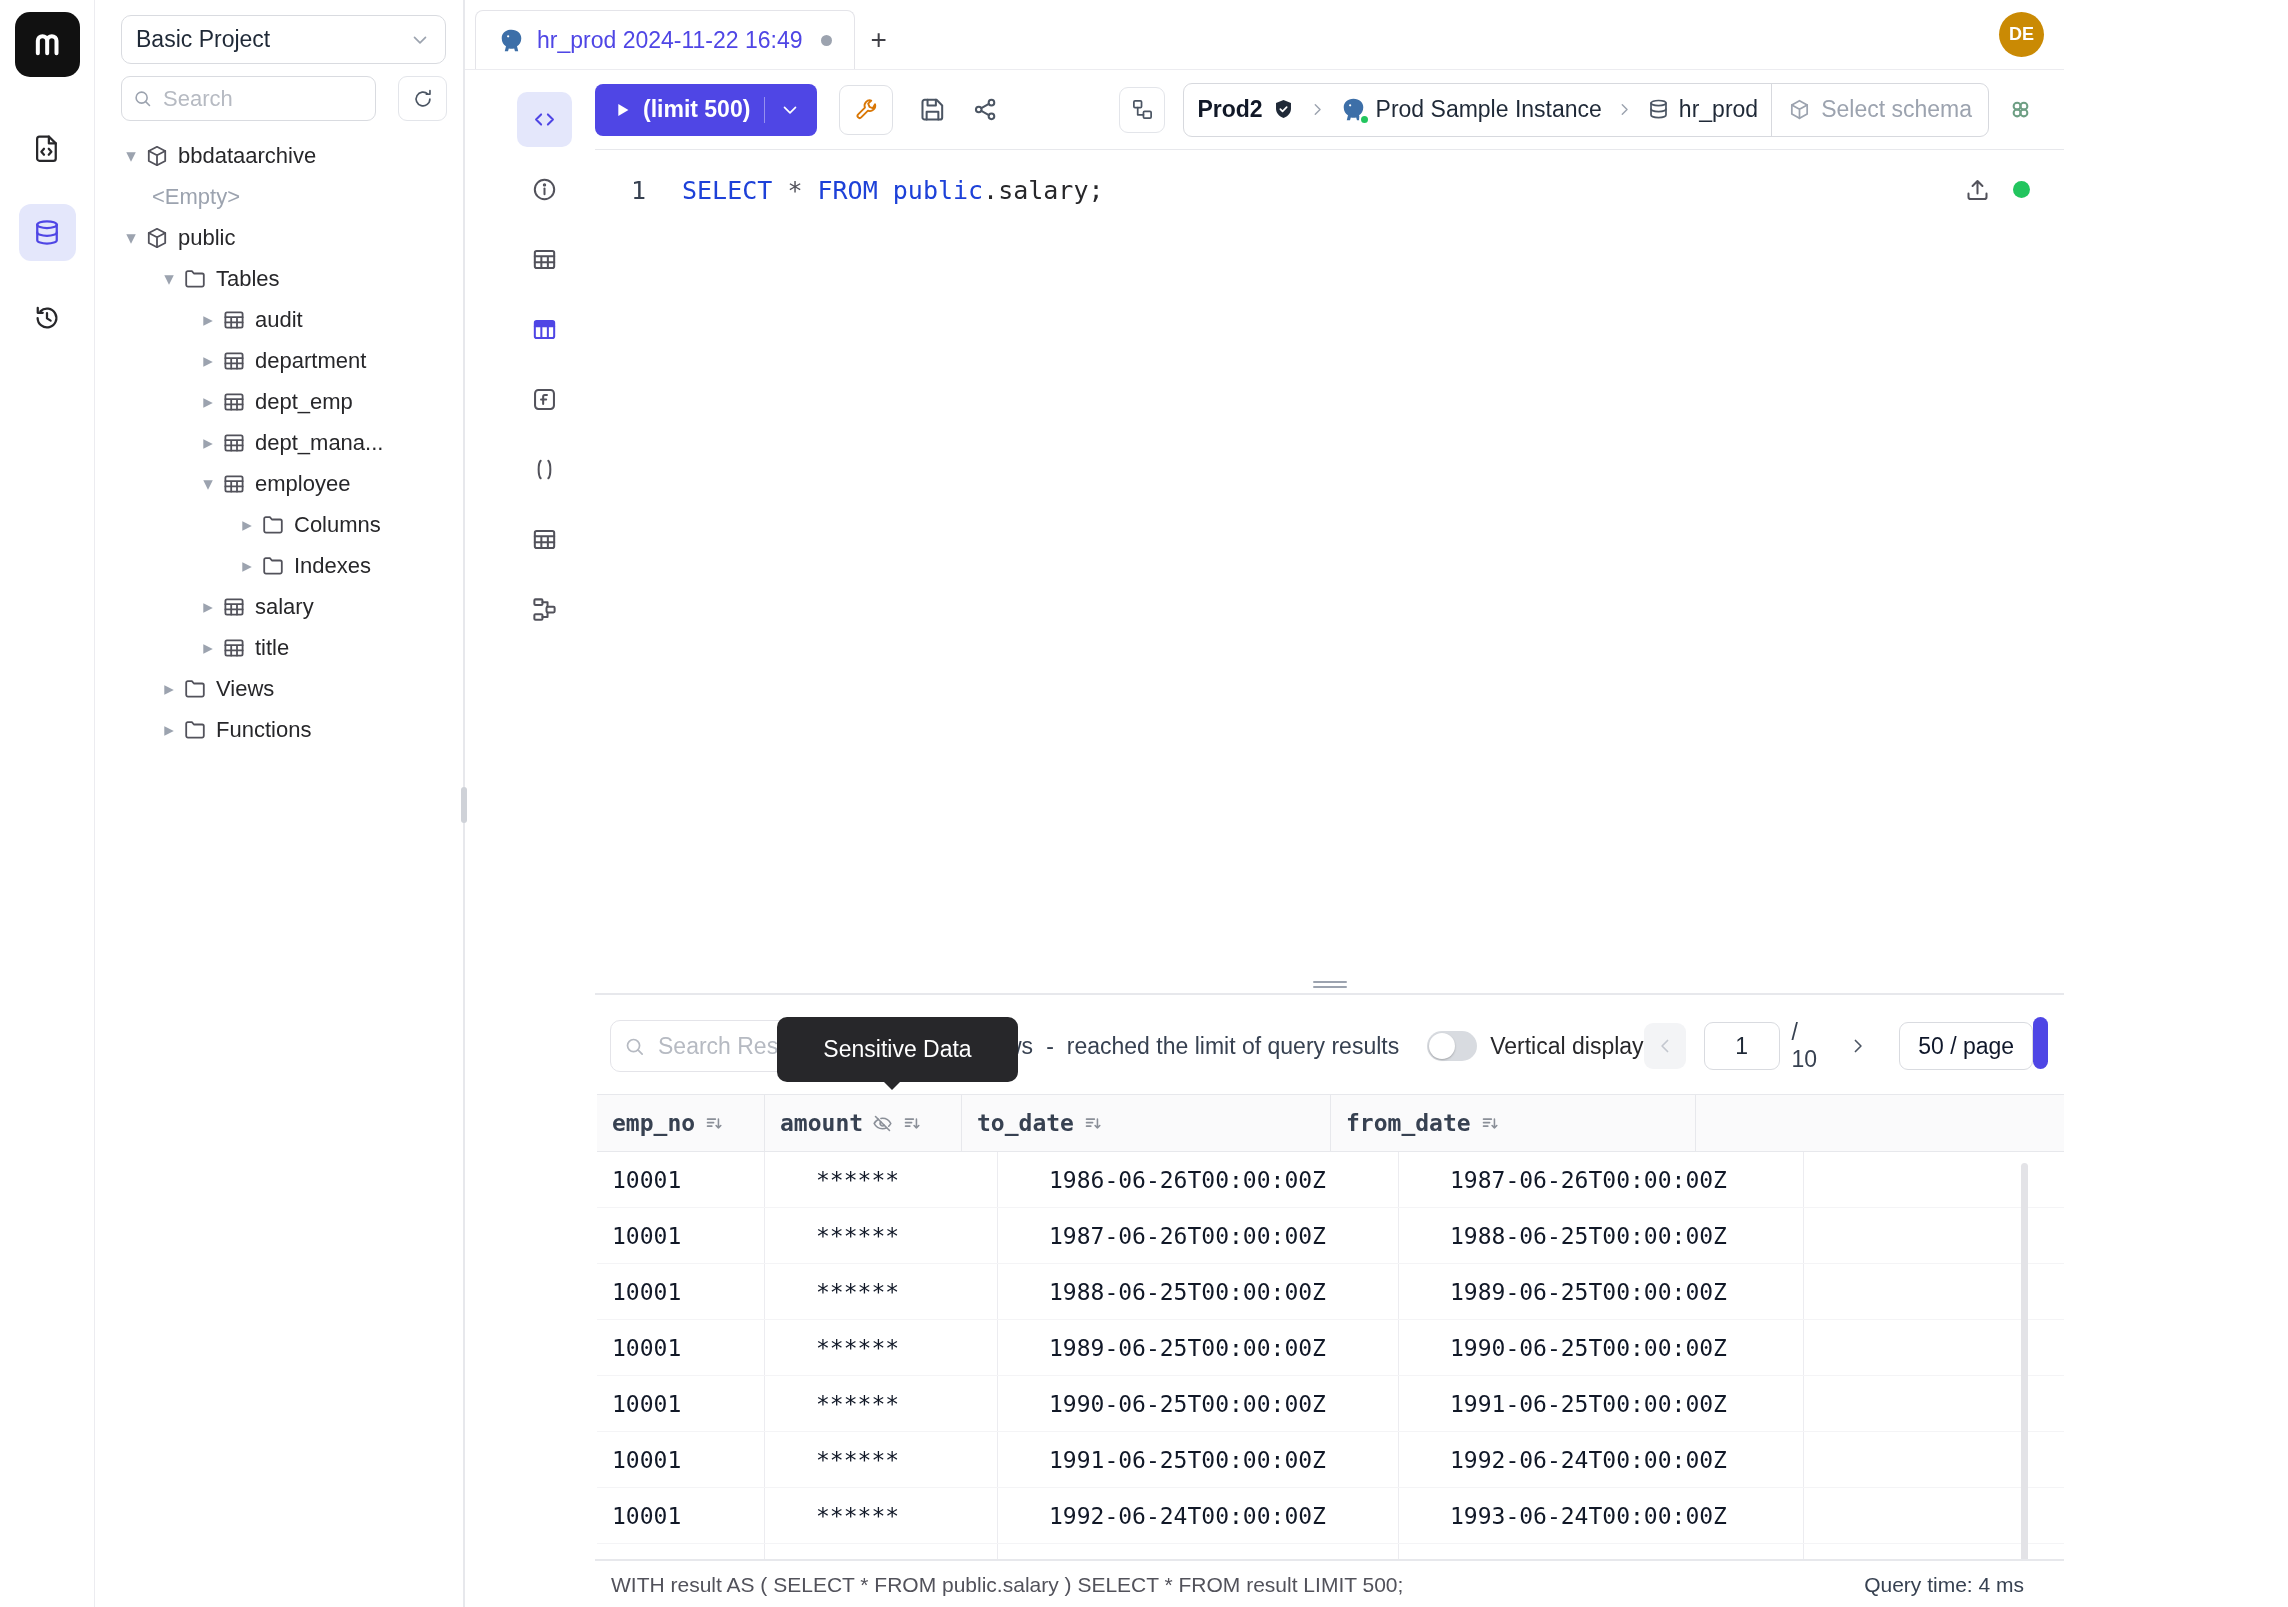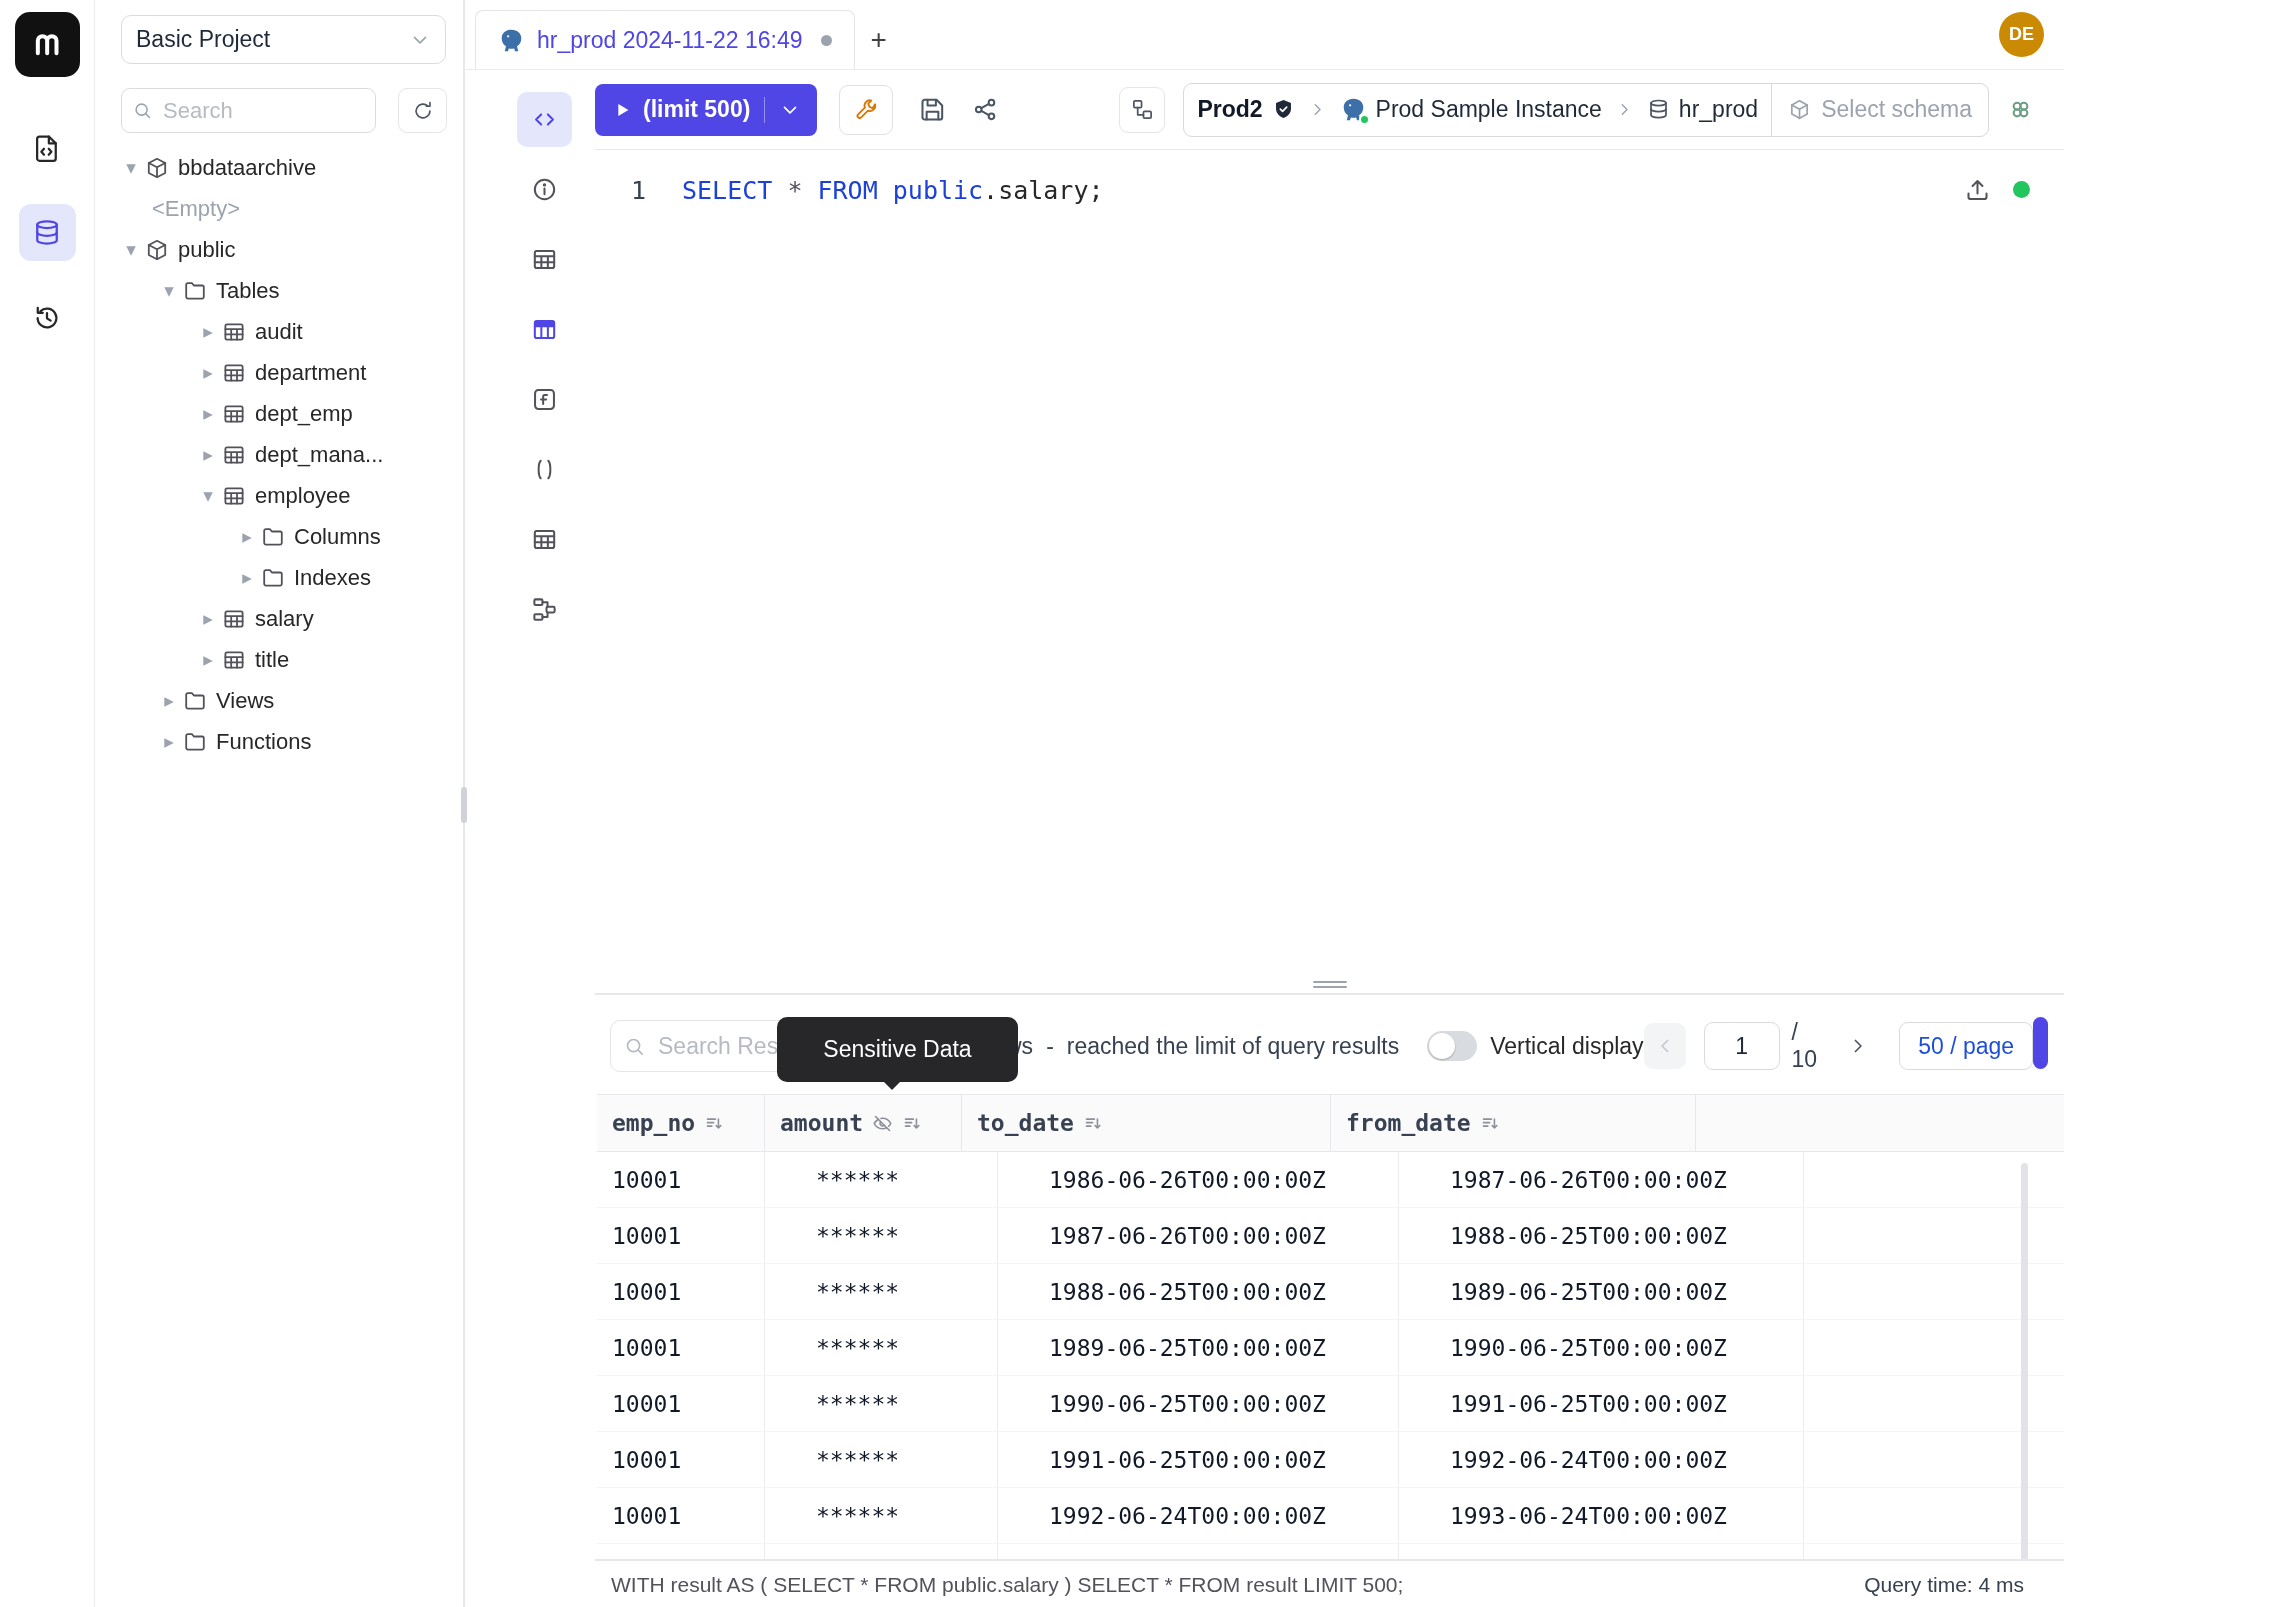--- a/index.html
+++ b/index.html
@@ -17,21 +17,21 @@
   .rail-item{width:57px;height:57px;border-radius:12px;display:flex;align-items:center;justify-content:center;color:#27272a;cursor:pointer;}
   .rail-item .ic{width:30px;height:30px;}
   .rail-item.active{background:#e4e7fb;color:#4f46e5;}
 
   
   #sidebar{width:370px;border-right:2px solid #e7e8ec;flex:none;position:relative;padding-top:15px;}
   .project-select{margin-left:26px;width:325px;height:49px;border:1px solid #d9dbe0;border-radius:10px;
     display:flex;align-items:center;padding:0 14px;font-size:23px;color:#1f2937;cursor:pointer;}
   .project-select .label{flex:1;}
   .project-select .ic{width:22px;height:22px;color:#9ca3af;}
-  .search-row{margin:24px 0 0 26px;display:flex;align-items:center;gap:22px;}
+  .search-row{margin:12px 0 0 26px;display:flex;align-items:center;gap:22px;}
   .search-box{width:255px;height:45px;border:1px solid #d9dbe0;border-radius:9px;display:flex;align-items:center;padding:0 10px;gap:8px;background:#fff;}
   .search-box .ic{width:21px;height:21px;color:#9ca3af;}
   .search-box input{border:none;outline:none;flex:1;min-width:0;font-size:22px;font-family:inherit;color:#1f2937;background:transparent;}
   .search-box input::placeholder{color:#b6bac2;}
   .icon-btn{height:45px;width:49px;border:1px solid #e3e5ea;border-radius:9px;background:#fff;display:flex;align-items:center;justify-content:center;color:#4b5563;cursor:pointer;padding:0;}
   .icon-btn .ic{width:22px;height:22px;}
   #tree{margin-top:14px;}
   .tree-row{height:41px;display:flex;align-items:center;cursor:pointer;font-size:22px;color:#27272a;}
   .tree-row .chev{width:24px;text-align:center;color:#9ca3af;font-size:19px;flex:none;}
   .tree-row .ic{width:24px;height:24px;color:#52525b;margin-left:2px;}
@@ -111,21 +111,21 @@
   .limit-note .dash{margin:0 13px;color:#374151;}
   .vtoggle{margin-left:28px;width:50px;height:30px;border-radius:15px;background:#d8dbe0;position:relative;cursor:pointer;flex:none;}
   .vtoggle .knob{position:absolute;left:2px;top:2px;width:26px;height:26px;border-radius:50%;background:#fff;box-shadow:0 1px 2px rgba(0,0,0,.25);}
   .vlabel{margin-left:13px;font-size:23px;color:#27272a;white-space:nowrap;}
   .pager{margin-left:auto;margin-right:71px;display:flex;align-items:center;}
   .pg-prev{width:46px;height:46px;border:none;border-radius:9px;background:#f3f4f6;color:#c3c7cf;display:flex;align-items:center;justify-content:center;cursor:pointer;}
   .pg-prev .ic,.pg-next .ic{width:22px;height:22px;}
   .page-input{margin-left:18px;width:76px;height:48px;border:1px solid #d9dbe0;border-radius:9px;text-align:center;font-size:23px;font-family:inherit;color:#1f2937;outline:none;}
   .pg-of{margin:0 12px;font-size:23px;color:#374151;}
   .pg-next{width:46px;height:46px;border:none;background:transparent;color:#4b5563;display:flex;align-items:center;justify-content:center;cursor:pointer;}
-  .page-size{margin-left:20px;height:48px;border:1px solid #d9dbe0;border-radius:9px;padding:0 18px;display:flex;align-items:center;font-size:23px;color:#1d4ed8;cursor:pointer;white-space:nowrap;}
+  .page-size{margin-left:20px;height:48px;border:1px solid #d9dbe0;border-radius:9px;padding:0 18px;display:flex;align-items:center;font-size:23px;color:#0f172a;cursor:pointer;white-space:nowrap;}
   .export-strip{position:absolute;right:16px;top:0;height:52px;width:15px;border-radius:8px;background:#4f46e5;cursor:pointer;}
   .tooltip{position:absolute;left:182px;top:22px;width:241px;height:65px;background:#27272a;border-radius:10px;
     color:#fff;font-size:23px;display:flex;align-items:center;justify-content:center;z-index:5;}
   .tooltip:after{content:"";position:absolute;left:105px;bottom:-18px;border:10px solid transparent;border-top-color:#27272a;}
   #grid{margin-top:19px;position:relative;text-align:center;}
   .g-header{display:flex;height:58px;background:#fafafb;border-top:1px solid #e7e8ec;border-bottom:1px solid #e7e8ec;
     font-family:"DejaVu Sans Mono",monospace;font-size:23px;font-weight:bold;color:#374151;margin-left:2px;width:1682px;}
   .g-hcell{display:flex;align-items:center;padding-left:15px;border-right:1px solid #e7e8ec;cursor:pointer;}
   .g-hcell:last-child{border-right:none;}
   .g-hcell .hic{width:21px;height:21px;margin-left:9px;color:#8a8f98;}

